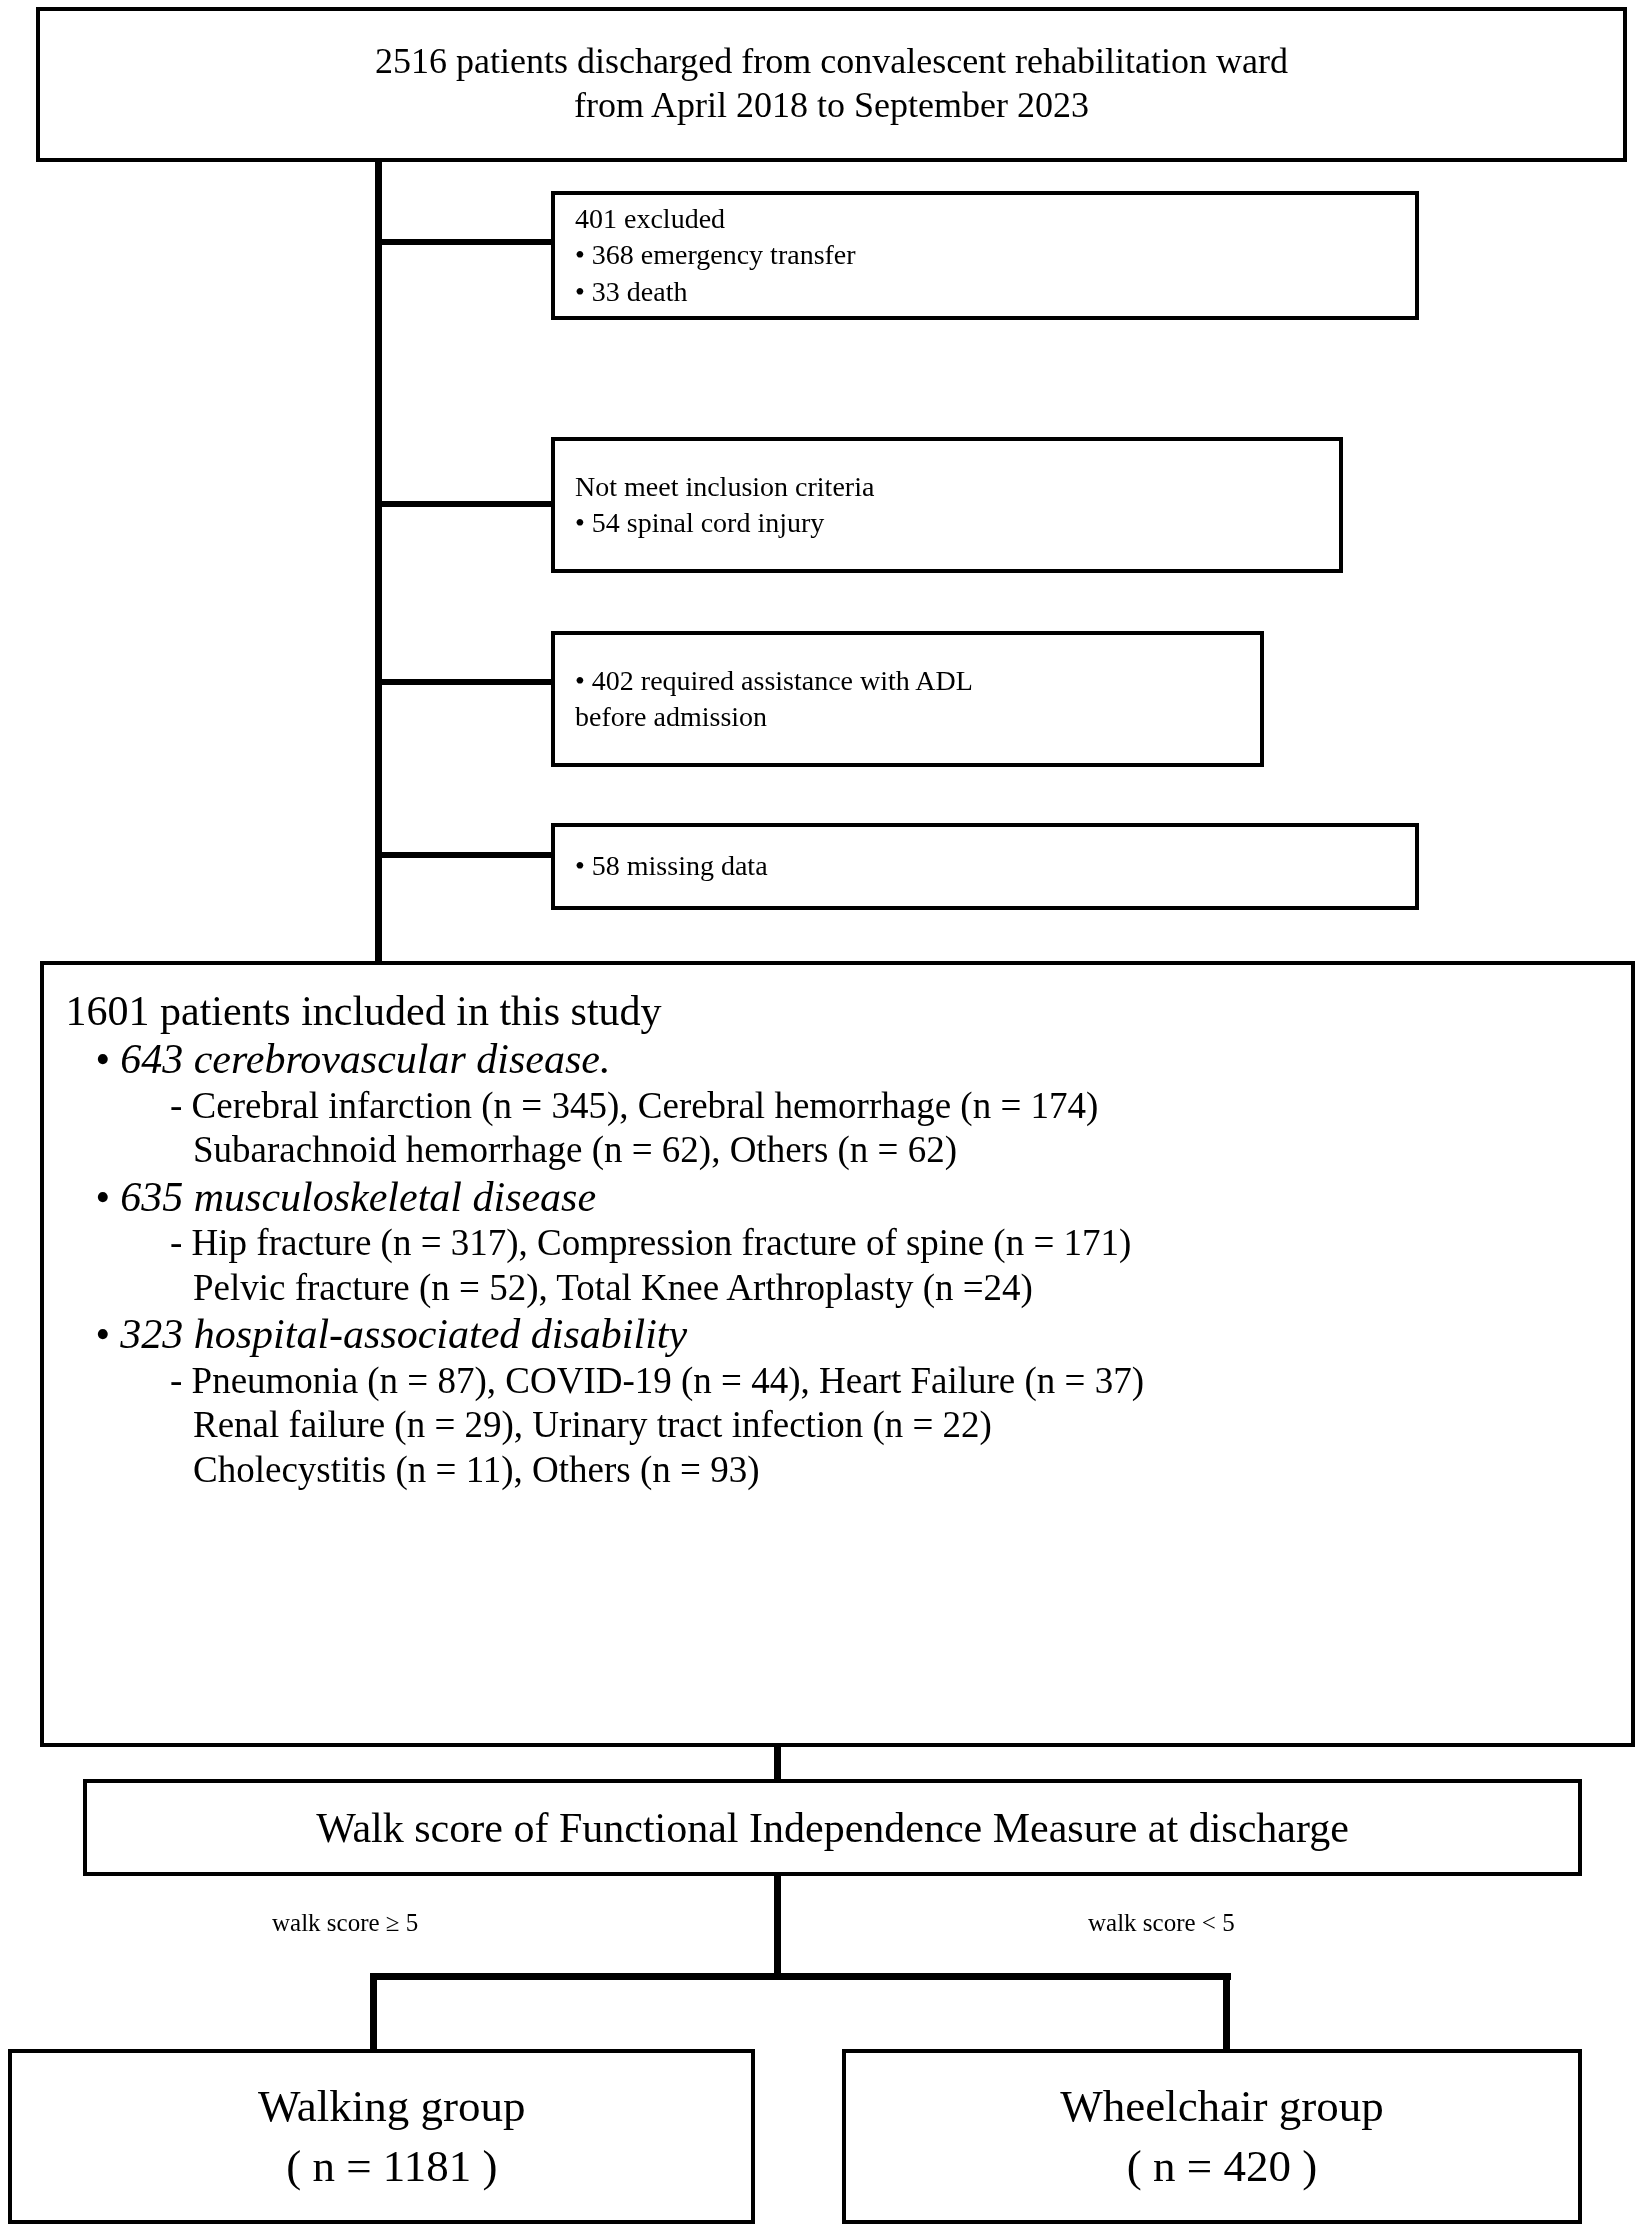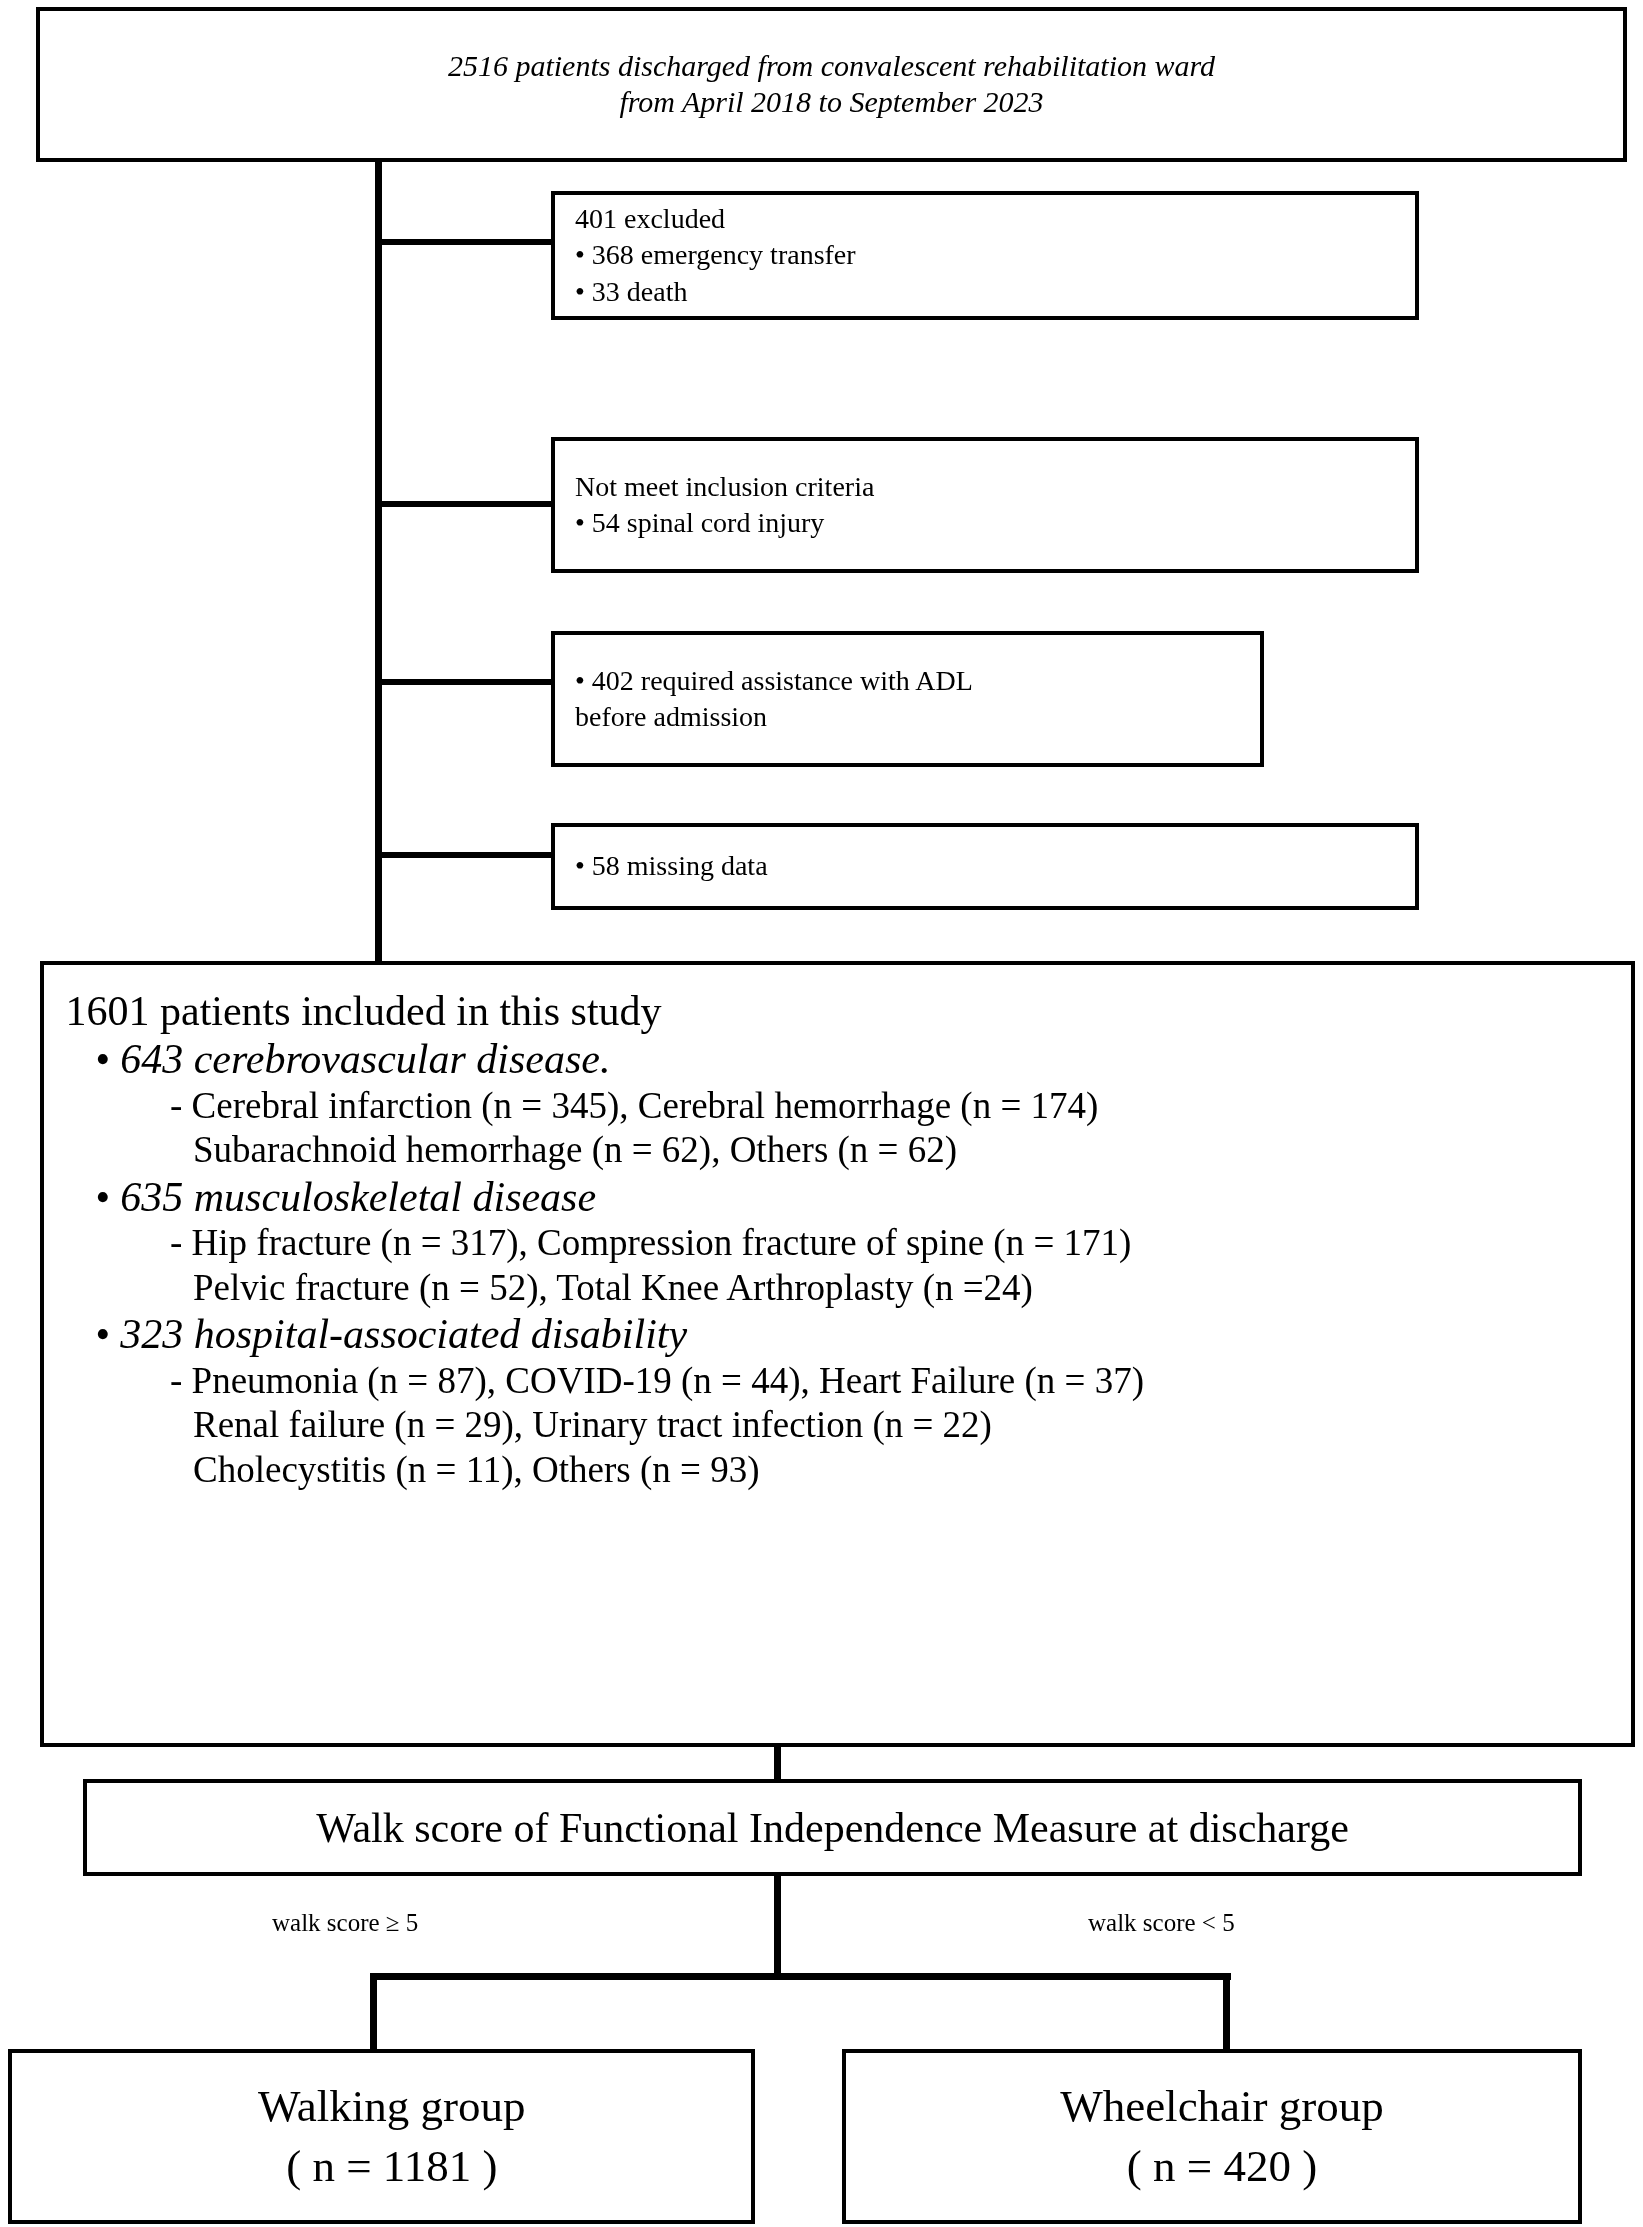--- a/index.html
+++ b/index.html
@@ -32,21 +32,21 @@
     box-sizing: border-box;
   }
   .center .box-inner { align-items: center; text-align: center; }
 
   .line {
     position: absolute;
     background: #000000;
   }
 
   
-  .t-title   { font-size: 30px; line-height: 1.22; font-style: italic; }
+  .t-title   { font-size: 36px; line-height: 1.22; }
   .t-excl    { font-size: 28px; line-height: 1.30; }
   .t-main    { font-size: 42px; line-height: 1.16; }
   .t-sub     { font-size: 37px; line-height: 1.20; }
   .t-fim     { font-size: 42px; }
   .t-group   { font-size: 45px; line-height: 1.32; padding-left: 20px; }
 
   .lvl0 { padding-left: 21.5px; }
   .lvl1 { padding-left: 74px; text-indent: -23px; font-style: italic; }
   .lvl2 { padding-left: 149px; text-indent: -23px; }
   .lvl2b{ padding-left: 149px; }
@@ -81,21 +81,21 @@
   <div class="line" style="left:375px; top:852px; width:182px; height:5.8px;"></div>
 
   <div class="box" style="left:551px; top:191px; width:868px; height:129px;">
     <div class="box-inner t-excl">
       <div class="excl-l0">401 excluded</div>
       <div class="excl-l1">• 368 emergency transfer</div>
       <div class="excl-l1">• 33 death</div>
     </div>
   </div>
 
-  <div class="box" style="left:551px; top:437px; width:868px; height:136px;">
+  <div class="box" style="left:551px; top:437px; width:792px; height:136px;">
     <div class="box-inner t-excl">
       <div class="excl-l0">Not meet inclusion criteria</div>
       <div class="excl-l1">• 54 spinal cord injury</div>
     </div>
   </div>
 
   <div class="box" style="left:551px; top:631px; width:713px; height:136px;">
     <div class="box-inner t-excl">
       <div class="excl-hang">• 402 required assistance with ADL</div>
       <div class="excl-hang">before admission</div>

